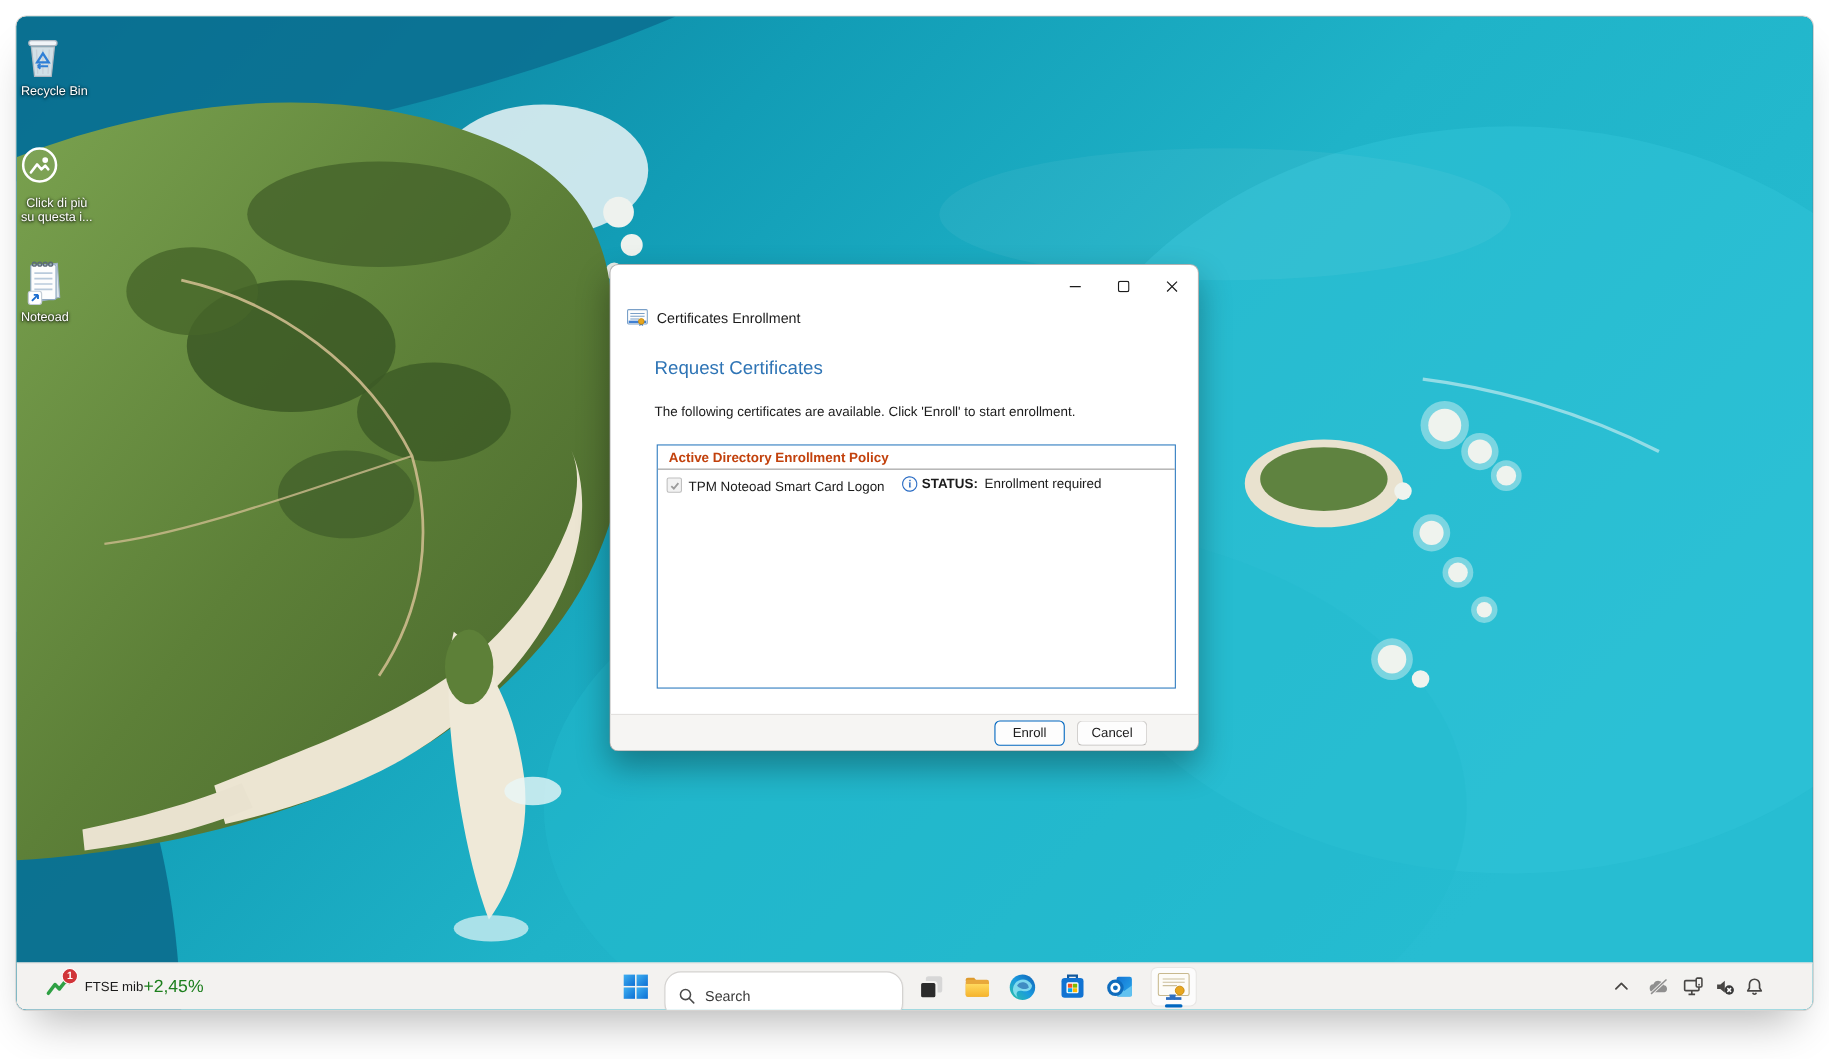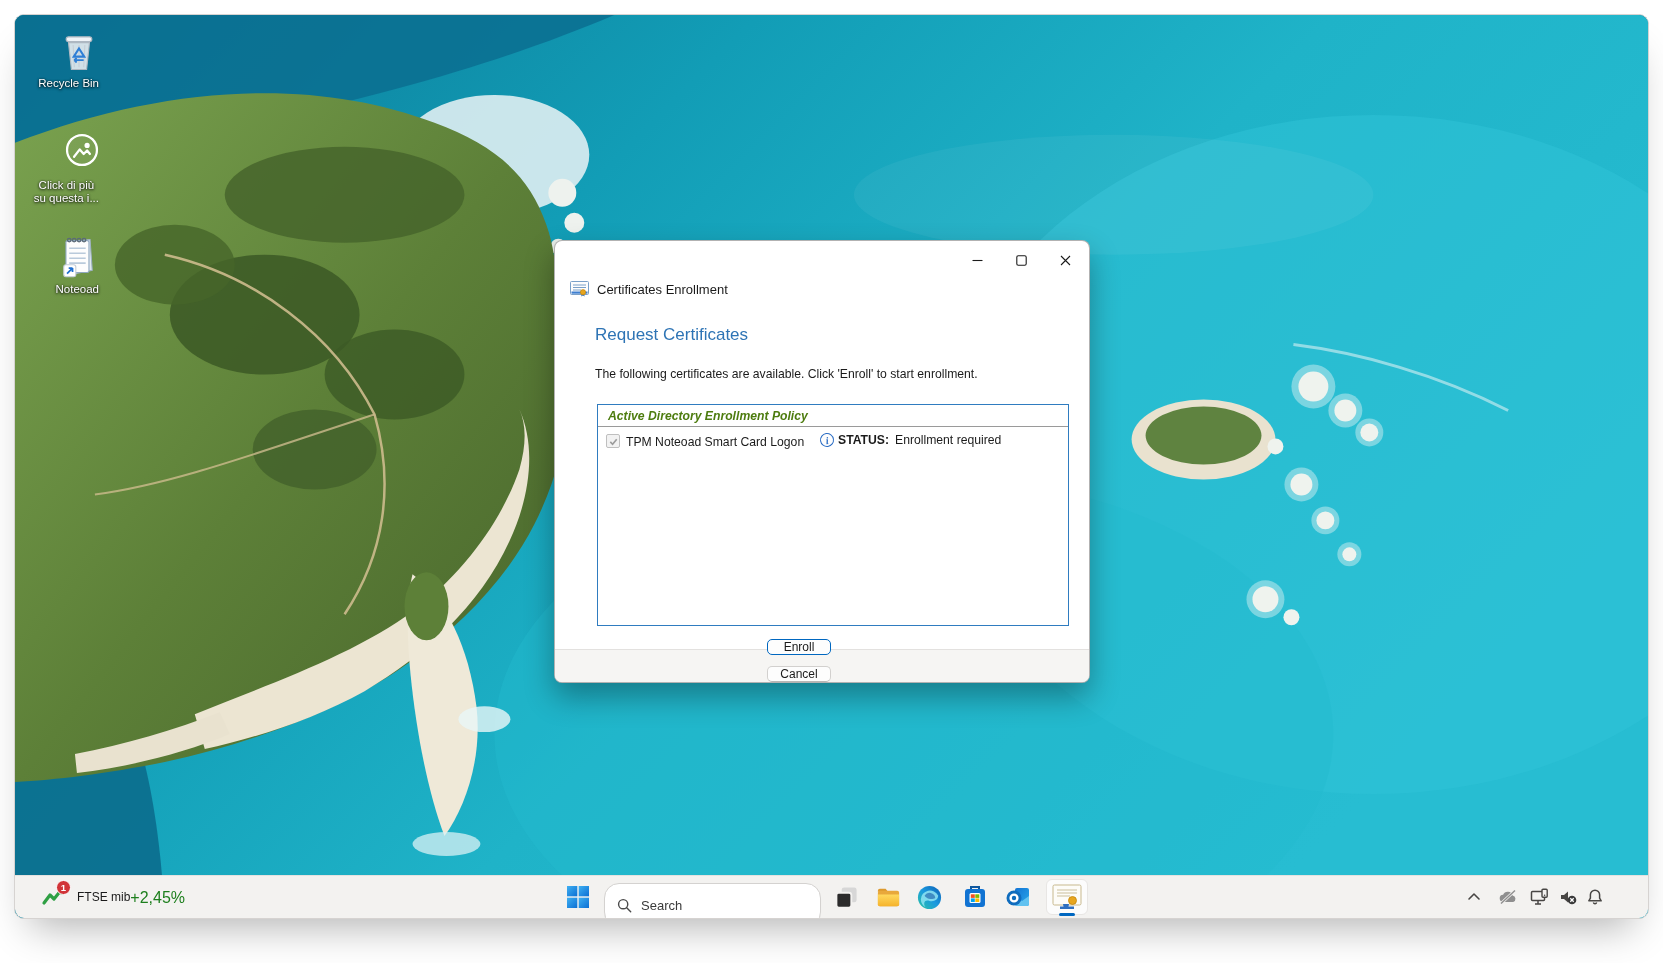--- a/index.html
+++ b/index.html
@@ -7,21 +7,21 @@
 
   .screen {
     position:absolute; left:14px; top:14px; width:1635px; height:905px;
     border-radius:10px; border:1px solid #d6d3d1; overflow:hidden;
     box-shadow:0 24px 38px -16px rgba(0,0,0,.30);
     background:#0e8aa6;
   }
   .wallpaper { position:absolute; inset:0; }
 
   
-  .desk-icon { position:absolute; left:4px; width:80px; display:flex; flex-direction:column; align-items:flex-end; cursor:default; }
+  .desk-icon { position:absolute; left:4px; width:80px; display:flex; flex-direction:column; align-items:flex-start; cursor:default; }
   .desk-icon .lbl {
     margin-top:4px; color:#fff; font-size:11.5px; line-height:13px; text-align:center;
     text-shadow:0 1px 3px rgba(0,0,0,.9), 0 0 2px rgba(0,0,0,.65);
   }
 
   
   .dialog {
     position:absolute; left:539px; top:225px; width:536px; height:443px;
     background:#fff; border-radius:8px; border:1px solid rgba(0,0,0,.30);
     box-shadow:0 14px 30px rgba(0,0,0,.32); overflow:hidden;
@@ -30,44 +30,43 @@
   .cap-btn { width:44px; height:30px; display:flex; align-items:center; justify-content:center; }
   .dlg-apptitle { position:absolute; left:15px; top:40px; display:flex; align-items:center; gap:8px; }
   .dlg-apptitle span { font-size:13px; color:#1b1b1b; }
   .dlg-heading { position:absolute; left:40px; top:84px; font-size:17px; color:#2e74b5; font-weight:400; }
   .dlg-instruction { position:absolute; left:40px; top:126px; font-size:12.2px; color:#1b1b1b; }
   .listbox {
     position:absolute; left:42px; top:163px; width:472px; height:222px;
     border:1px solid #2f7cc0; background:#fff;
   }
   .listbox .hdr {
-    padding:4px 10px 3px 10px; font-size:12.2px; font-weight:bold; color:#4d7c0f;
+    padding:4px 10px 3px 10px; font-size:12.2px; font-weight:bold; color:#c2410c;
     border-bottom:1px solid #9a9a9a;
-    font-style:italic;
   }
   .cert-row { position:relative; height:24px; margin-top:3px; }
   .checkbox {
     position:absolute; left:8px; top:4px; width:14px; height:14px;
     background:#f2f2f2; border:1px solid #bfbfbf; border-radius:2px;
     display:flex; align-items:center; justify-content:center;
   }
   .cert-label { position:absolute; left:28px; top:5px; font-size:12.2px; color:#1b1b1b; }
   .status-group { position:absolute; left:222px; top:3px; display:flex; align-items:center; gap:4px; }
   .info-badge {
     width:14px; height:14px; border:1.5px solid #2a6cc4; border-radius:50%;
     display:flex; align-items:center; justify-content:center; transform:rotate(-8deg);
     font-family:"Liberation Serif", serif; font-style:italic; font-weight:bold;
     font-size:10px; color:#2a6cc4; background:#fdfdfd;
   }
   .status-label { font-size:12.2px; font-weight:bold; color:#1b1b1b; }
   .status-value { font-size:12.2px; color:#1b1b1b; margin-left:2px; }
   .dlg-footer {
     position:absolute; left:0; right:0; bottom:0; height:33px; background:#f6f5f3;
     border-top:1px solid #e3e1df; display:flex; align-items:center; justify-content:flex-end;
-    gap:11px; padding-right:46px;flex-direction:column;
+    gap:11px; padding-right:46px;
   }
   .btn {
     min-width:64px; height:23px; font-size:12px; color:#1b1b1b;
     background:#fdfdfd; border:1px solid #d2d0ce; border-bottom-color:#b9b7b5;
     border-radius:5px; display:flex; align-items:center; justify-content:center; padding:0 10px;
   }
   .btn.primary { border:1.5px solid #0067c0; }
 
   
   .taskbar {

